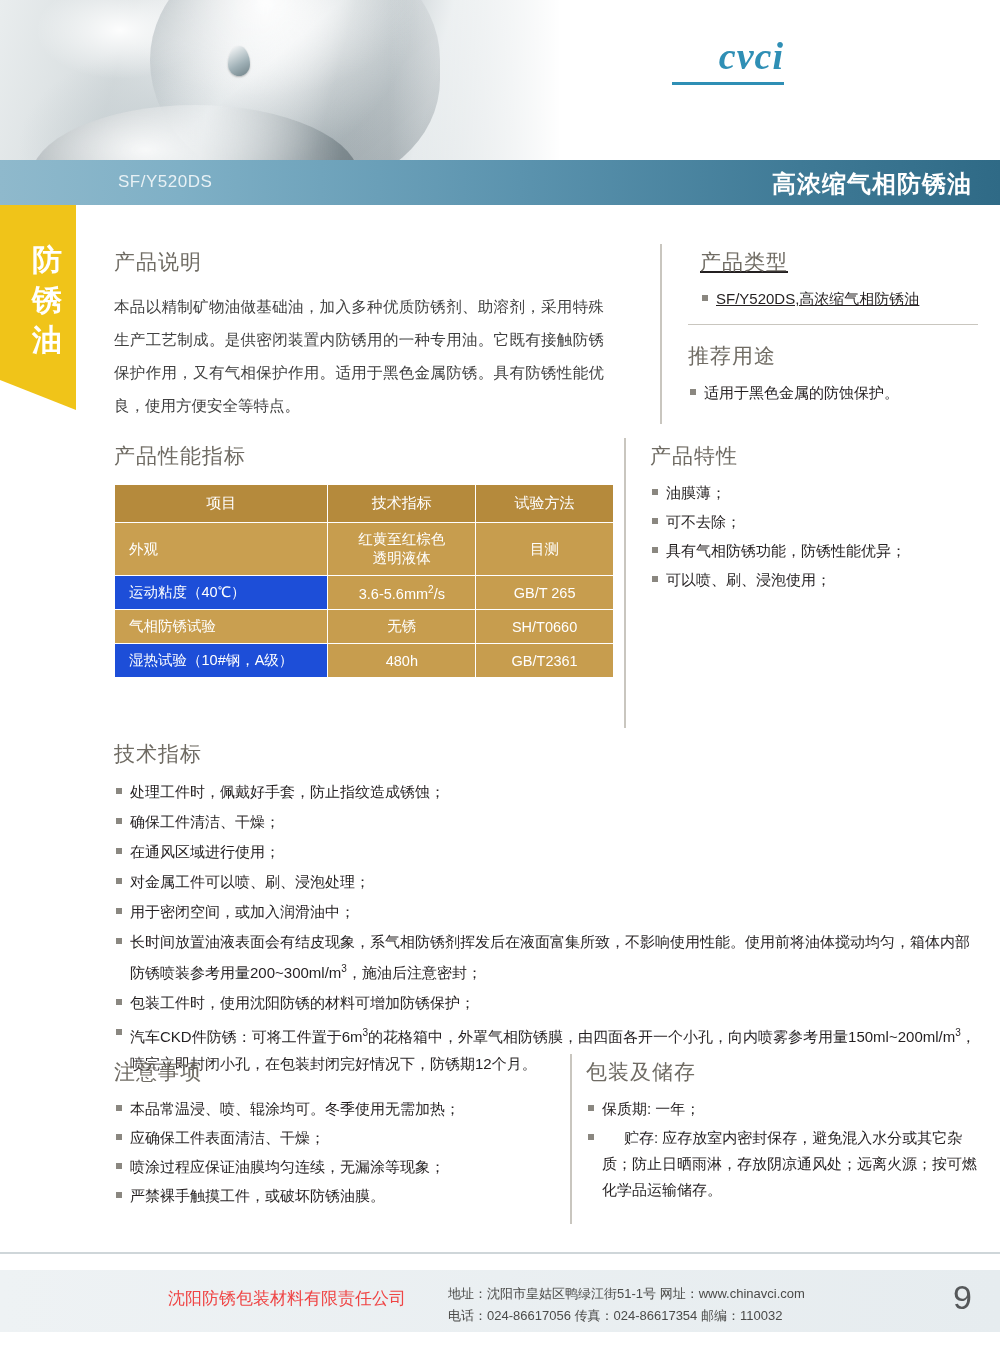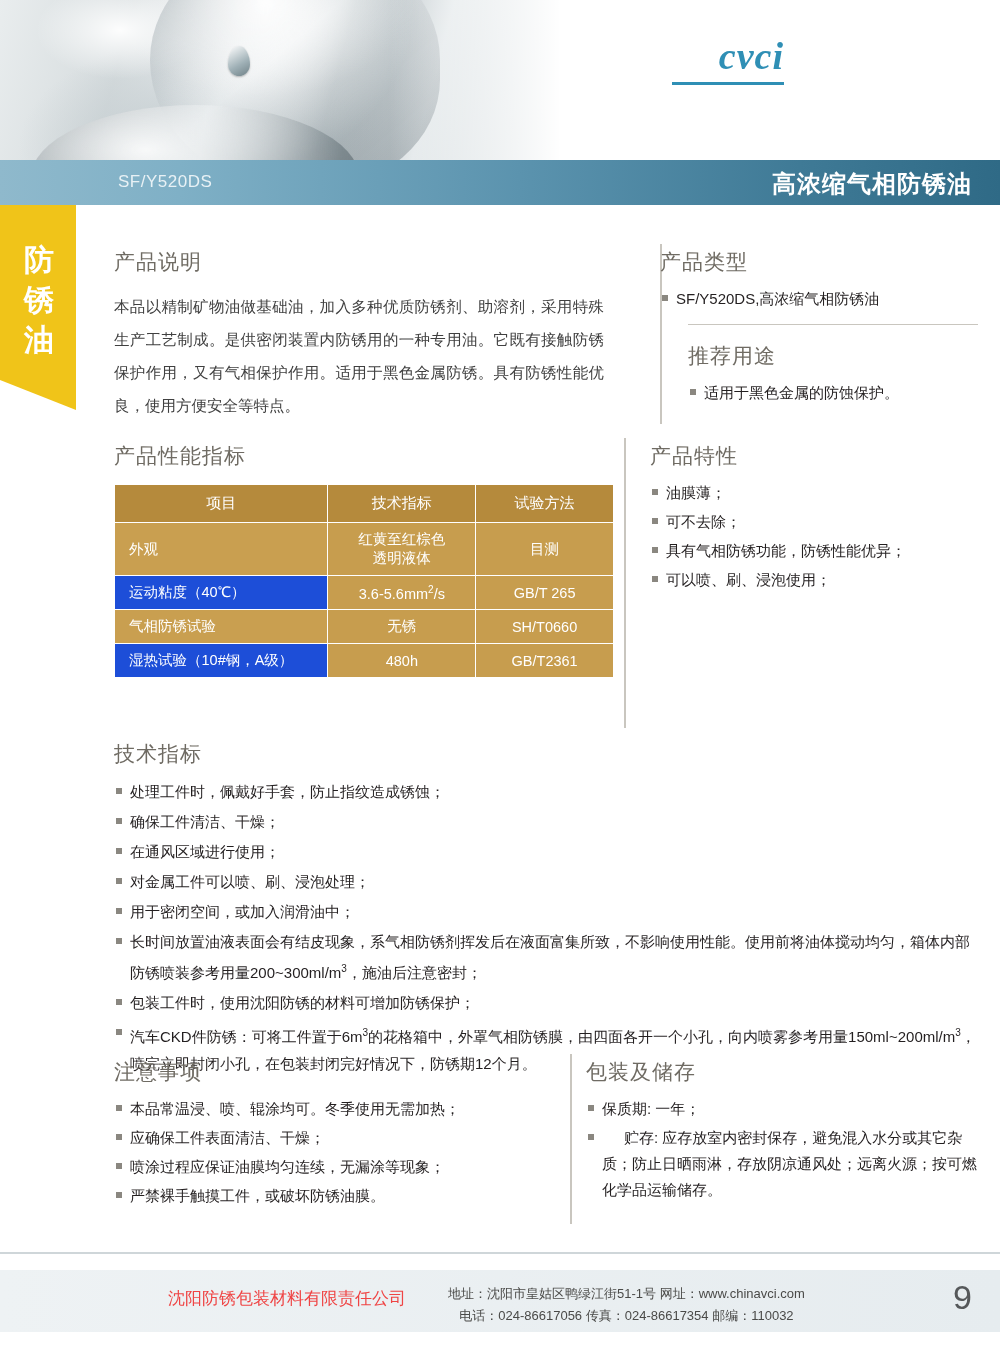--- a/index.html
+++ b/index.html
@@ -78,21 +78,21 @@
     position:absolute; right:28px; top:8px;
     font-size:24px; color:#ffffff; font-weight:bold; letter-spacing:1px;
   }
 
   
   .sidetab {
     position:absolute; left:0; top:205px; width:76px; height:205px;
     background:#f0c419;
   }
   .sidetab-text {
-    position:absolute; left:14px; top:35px;
+    position:absolute; left:22px; top:35px;
     width:50px;
     font-size:30px; line-height:40px; font-weight:bold; color:#ffffff;
     text-align:center;
   }
   .sidetab-notch{
     position:absolute; left:0; top:380px; width:76px; height:30px;
     background:#ffffff;
     clip-path:polygon(0 30px, 0 0, 76px 30px);
   }
 
@@ -106,21 +106,21 @@
   
   .desc { position:absolute; left:114px; top:248px; width:490px; }
   .desc-body {
     margin-top:14px;
     font-size:15.5px; line-height:33px; color:#404040;
     text-align:justify;
   }
 
   .vline-1 { position:absolute; left:660px; top:244px; width:2px; height:180px; background:#c9c6bf; }
 
-  .ptype { position:absolute; left:660px; top:248px; width:290px; }
+  .ptype { position:absolute; left:700px; top:248px; width:290px;text-decoration:underline; }
   .ruse  { position:absolute; left:688px; top:342px; width:290px; }
   .ruse .hr { position:absolute; left:0; top:-18px; width:290px; height:1px; background:#c9c6bf; }
 
   ul.bl { list-style:none; margin:10px 0 0 0; padding:0; }
   ul.bl li {
     position:relative; padding-left:16px;
     font-size:15px; line-height:26px; color:#231f20;
     margin-bottom:3px;
   }
   ul.bl li:before {
@@ -169,21 +169,21 @@
   
   .footer-rule { position:absolute; left:0; top:1252px; width:1000px; height:2px; background:#cfd6d9; }
   .footer-band {
     position:absolute; left:0; top:1270px; width:1000px; height:62px;
     background:linear-gradient(90deg,#eef2f4,#e6ecef);
   }
   .f-company {
     position:absolute; left:168px; top:1287px;
     font-size:17px; color:#ef4444;text-align:right;
   }
-  .f-lines { position:absolute; left:448px; top:1283px; font-size:13px; color:#4a4a48; line-height:22px;text-align:center; }
+  .f-lines { position:absolute; left:448px; top:1283px; font-size:13px; color:#4a4a48; line-height:22px; }
   .page-no {
     position:absolute; right:28px; top:1278px;
     font-size:34px; color:#55585a; font-family:"Liberation Sans", sans-serif;
   }
 </style>
 </head>
 <body>
 
 <div class="hero">
   <div class="hero-photo"></div>

